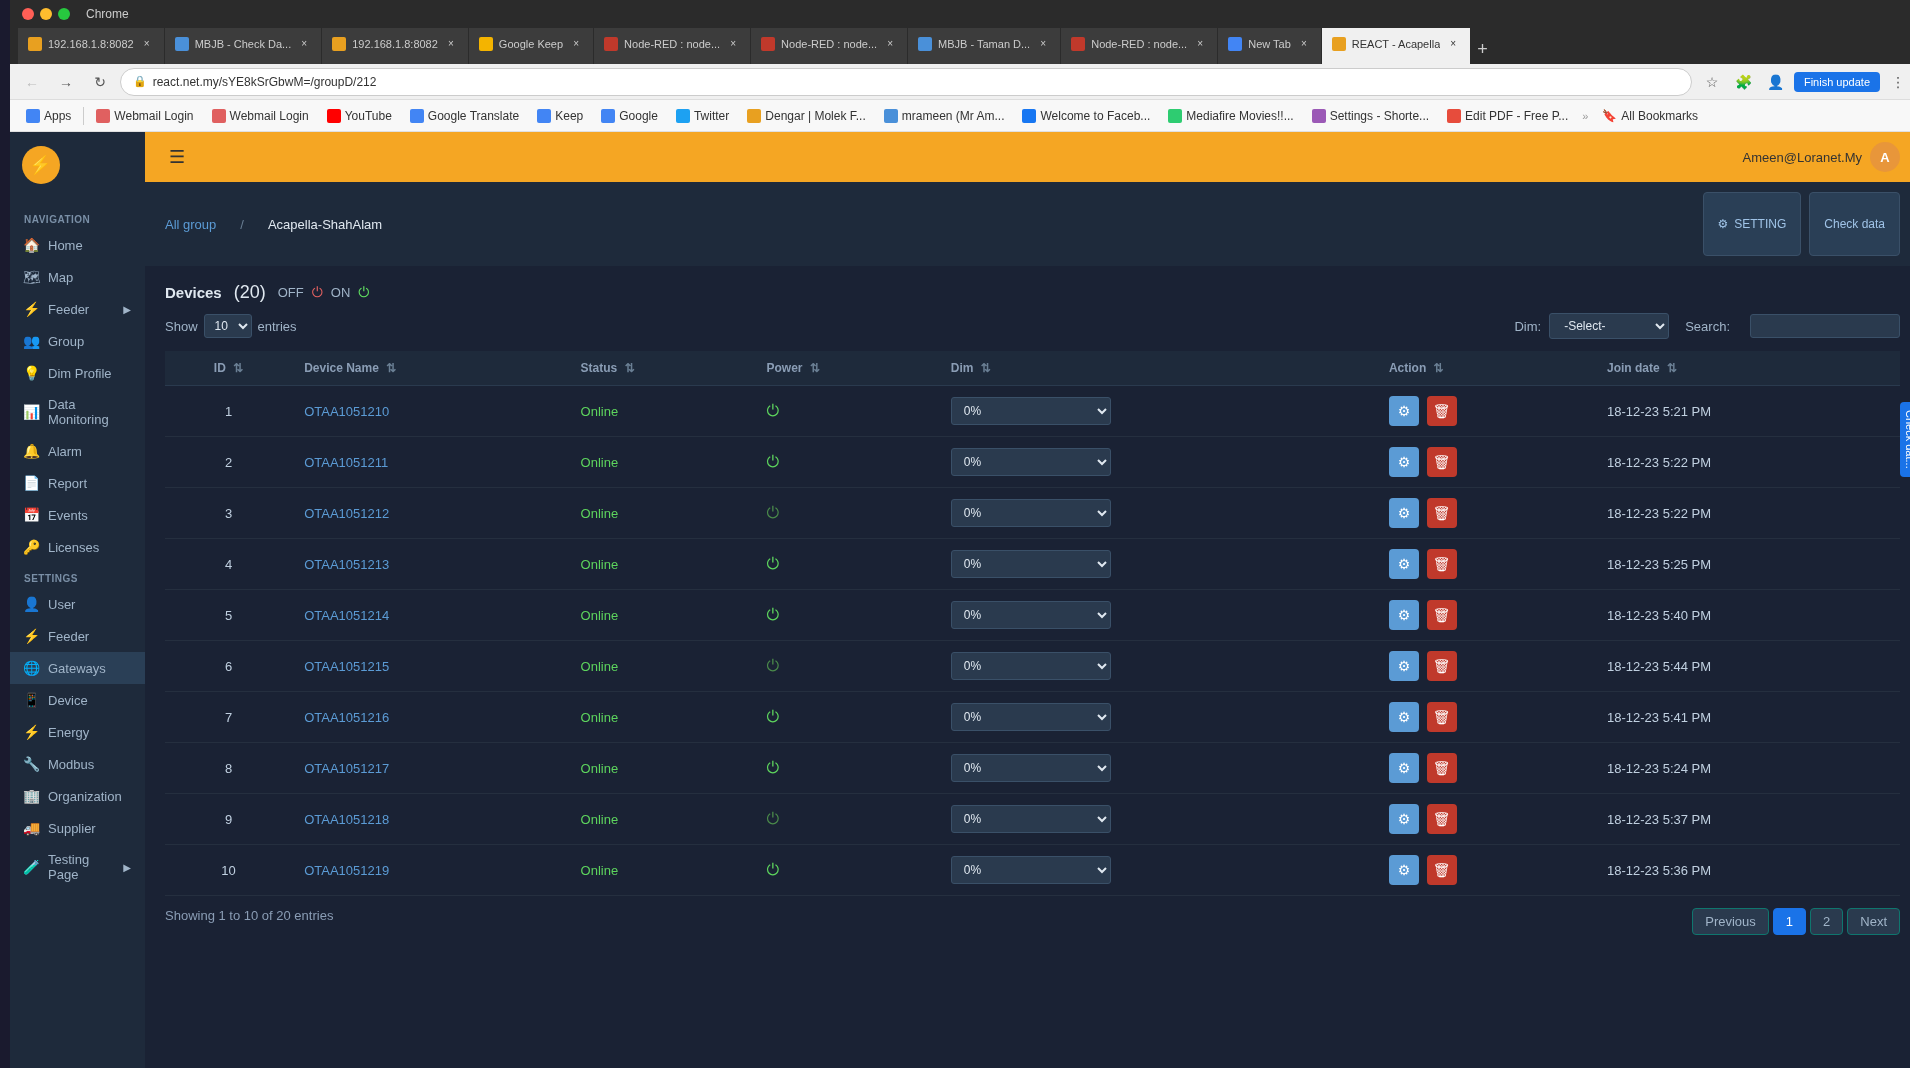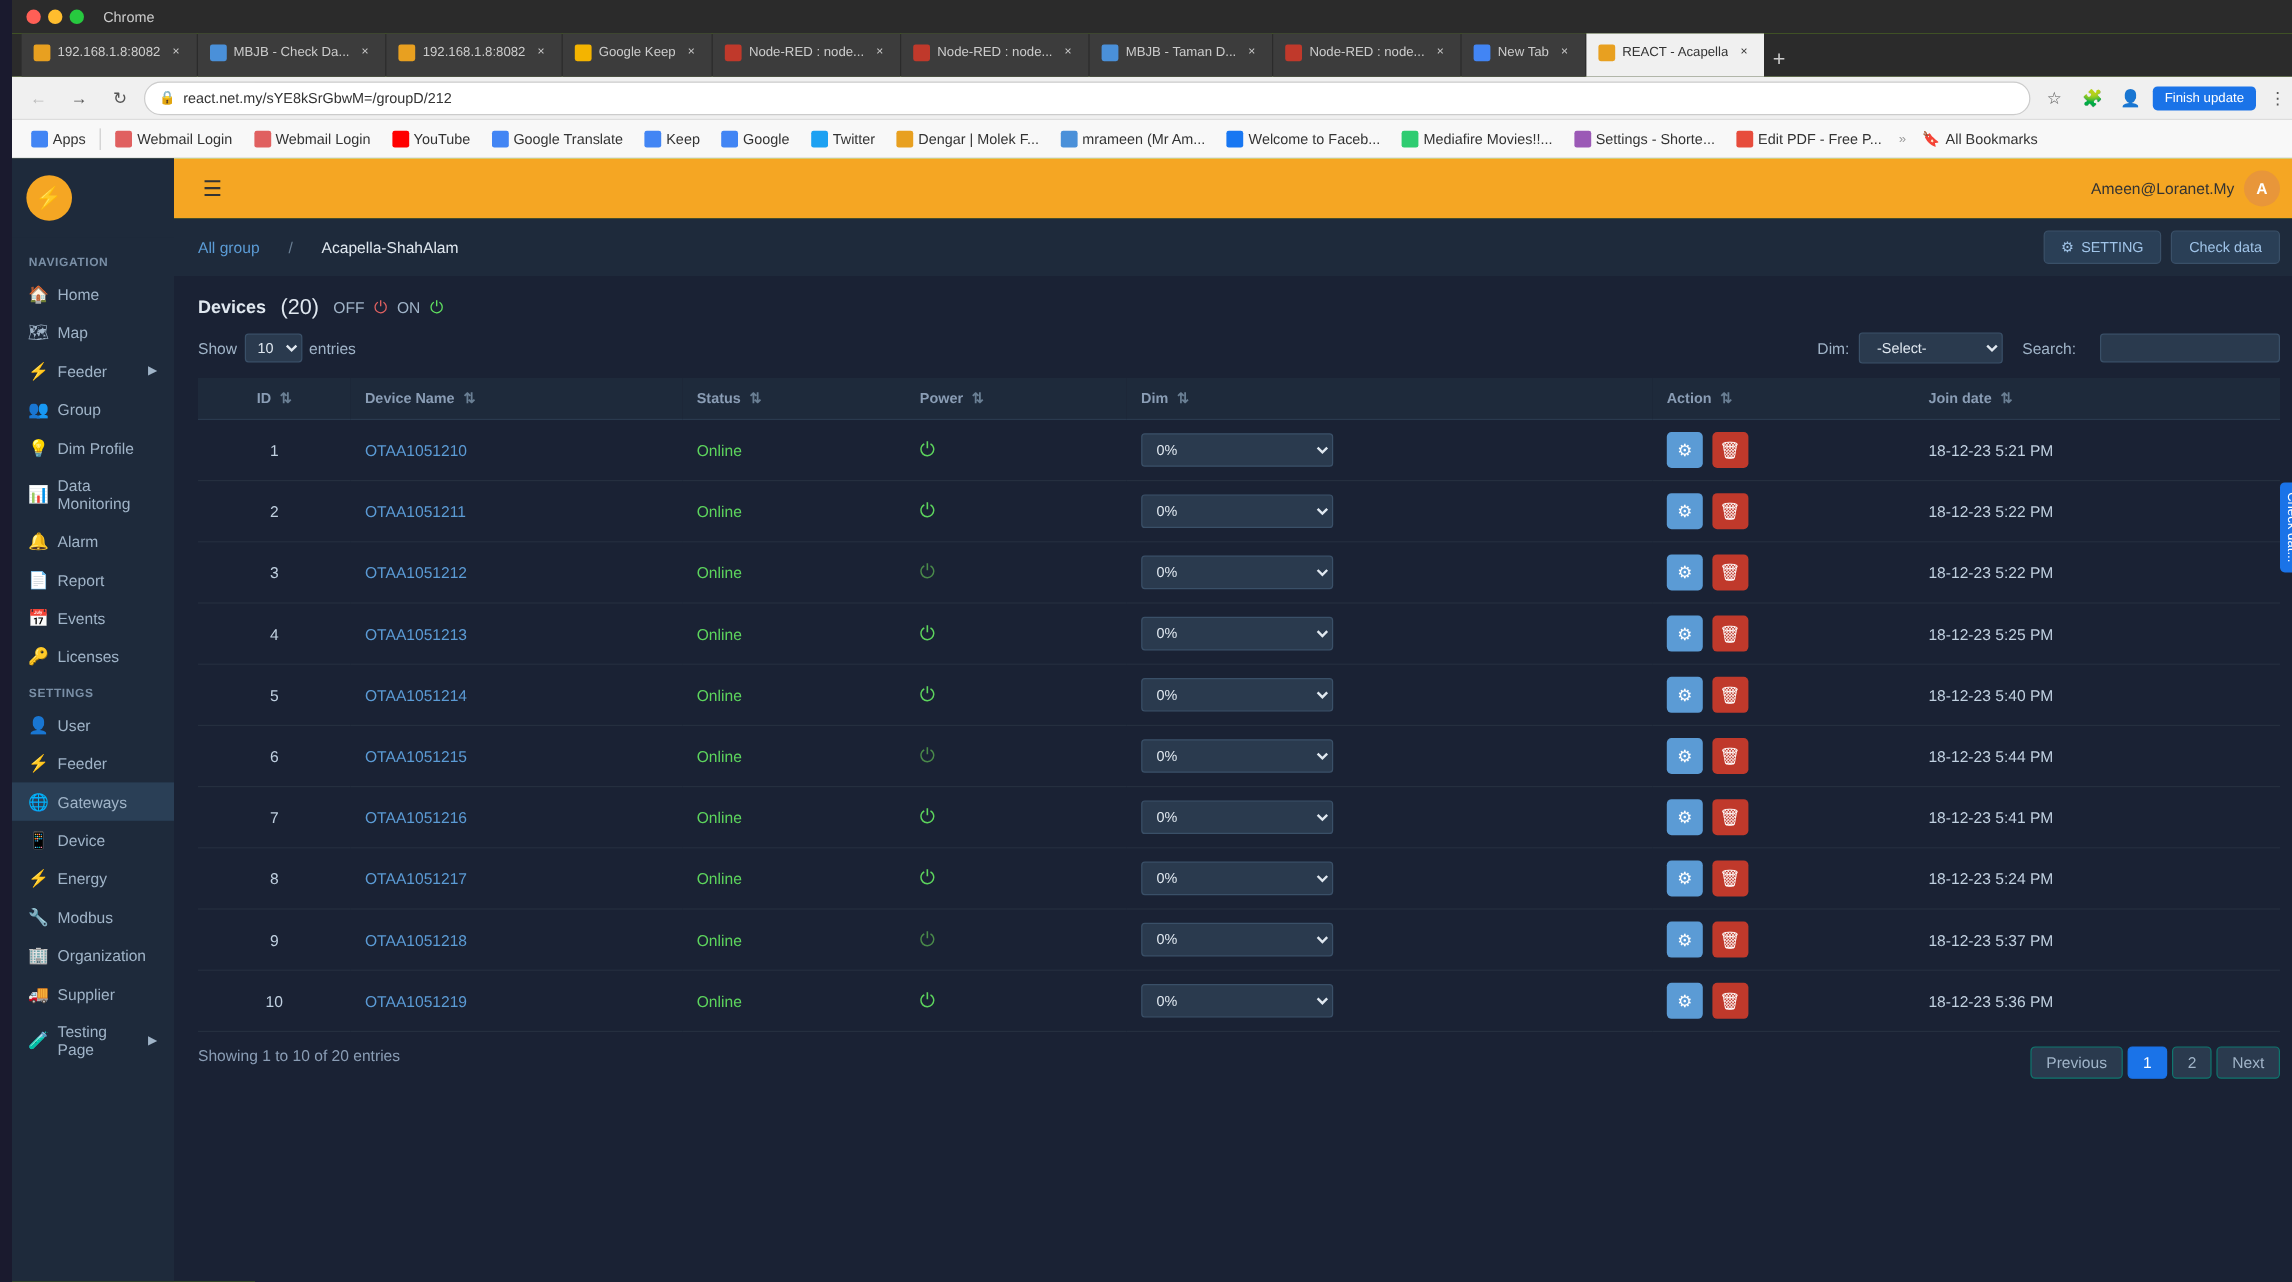--- a/index.html
+++ b/index.html
@@ -67,21 +67,21 @@
 
     
     .content-area { background: #1a2234; flex: 1; overflow-y: auto; }
     .breadcrumb-bar { background: #1e2a3b; padding: 10px 20px; display: flex; align-items: center; justify-content: space-between; }
     .breadcrumb { display: flex; align-items: center; gap: 24px; color: #a0b4c8; font-size: 13px; }
     .breadcrumb-link { color: #5b9bd5; cursor: pointer; }
     .breadcrumb-sep { color: #6a7f94; }
     .breadcrumb-current { color: #e0e8f0; }
     .breadcrumb-actions { display: flex; gap: 8px; }
     .setting-btn { background: #2a3f56; color: #a0c4e8; border: 1px solid #3a5068; padding: 6px 14px; border-radius: 4px; cursor: pointer; font-size: 12px; display: flex; align-items: center; gap: 6px; }
-    .check-data-btn { background: #2a3f56; color: #a0c4e8; border: 1px solid #3a5068; padding: 6px 14px; border-radius: 4px; cursor: pointer; font-size: 12px; }
+    .check-data-btn { background: #2a3f56; color: #a0c4e8; border: 1px solid #3a5068; padding: 24px 14px; border-radius: 4px; cursor: pointer; font-size: 12px; }
 
     
     .devices-panel { padding: 16px 20px; }
     .devices-header { display: flex; align-items: center; gap: 12px; margin-bottom: 10px; }
     .devices-title { color: #e0e8f0; font-size: 15px; font-weight: 700; }
     .devices-count { color: #e0e8f0; font-size: 18px; }
     .off-on-toggle { display: flex; align-items: center; gap: 8px; color: #a0b4c8; font-size: 13px; }
     .power-off-icon { color: #e06060; font-size: 14px; }
     .power-on-icon { color: #60e060; font-size: 14px; }
     .show-entries { display: flex; align-items: center; gap: 6px; color: #a0b4c8; font-size: 13px; }

